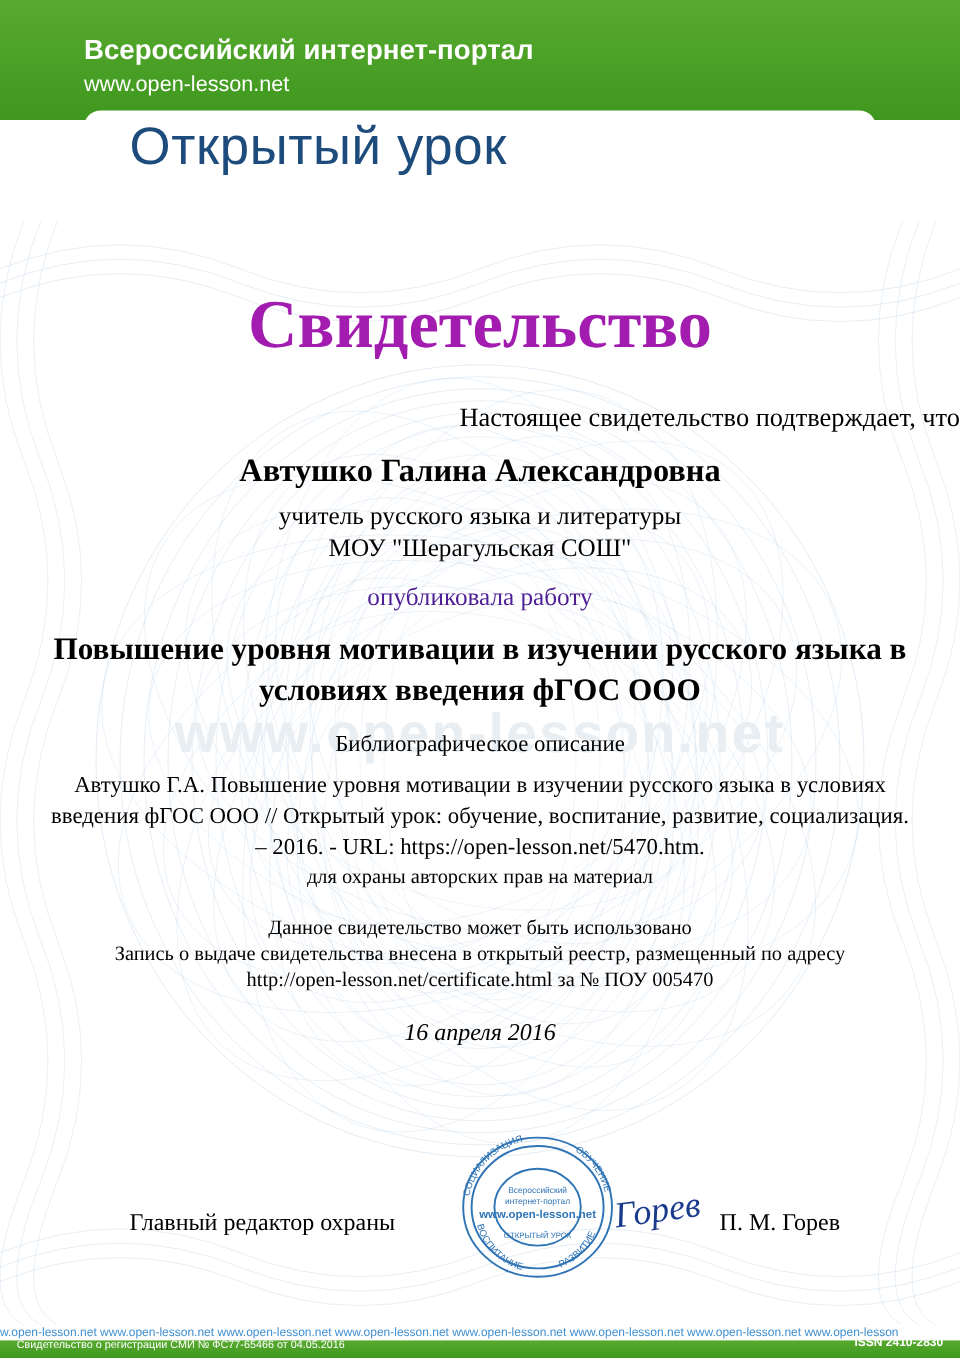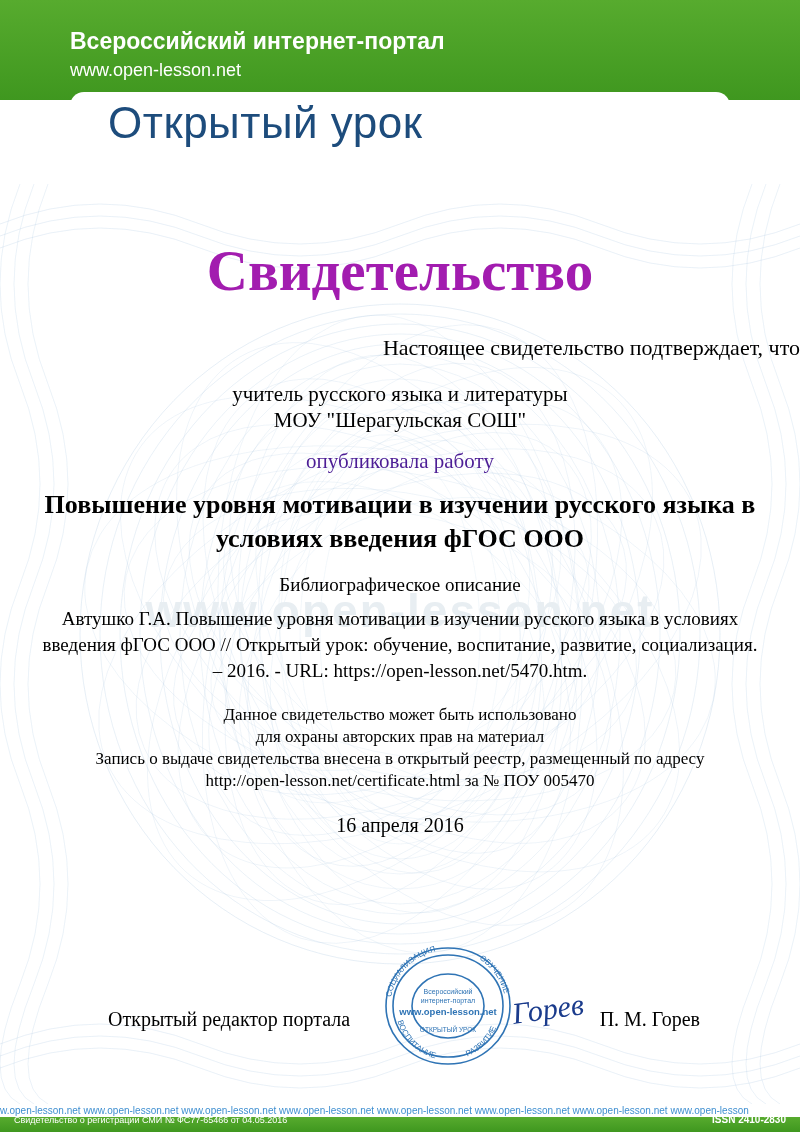--- a/index.html
+++ b/index.html
@@ -135,21 +135,21 @@
     color: #000000;
     text-align: right;
   }
   .person-name {
     margin-top: 16px;
     font-size: 27px;
     font-weight: bold;
     color: #000000;
   }
   .person-role {
-    margin-top: 20px;
+    margin-top: 9px;
     font-size: 21px;
     color: #000000;
     line-height: 26px;
   }
   .published-line {
     margin-top: 16px;
     font-size: 21px;
     color: #4c1d95;
   }
   .work-title {
@@ -175,20 +175,21 @@
   }
   .notice {
     margin-top: 20px;
     font-size: 17px;
     color: #000000;
     line-height: 22px;
   }
   .date-line {
     margin-top: 22px;
     font-size: 20px;
+    font-style: italic;
     color: #000000;
   }
 
   
   .sign-row {
     position: absolute;
     top: 1008px;
     left: 0;
     width: 800px;
     z-index: 6;
@@ -383,28 +384,29 @@
           <path d="M752,0 Q712,100 752,200 T752,400 T752,600 T752,800 T752,920"></path>
         </g>
       </g>
     </svg>
 
     <div class="watermark">www.open-lesson.net</div>
 
     <div class="content">
       <div class="cert-title">Свидетельство</div>
       <div class="confirm-line">Настоящее свидетельство подтверждает, что</div>
+      <div class="person-name">Автушко Галина Александровна</div>
       <div class="person-role">учитель русского языка и литературы</div>
       <div class="person-role" style="margin-top:0">МОУ "Шерагульская СОШ"</div>
       <div class="published-line">опубликовала работу</div>
       <div class="work-title">Повышение уровня мотивации в изучении русского языка в условиях введения фГОС ООО</div>
       <div class="biblio-label">Библиографическое описание</div>
       <div class="biblio-text">Автушко Г.А. Повышение уровня мотивации в изучении русского языка в условиях введения фГОС ООО // Открытый урок: обучение, воспитание, развитие, социализация. – 2016. - URL: https://open-lesson.net/5470.htm.</div>
+      <div class="notice" style="margin-top:0">для охраны авторских прав на материал</div>
       <div class="notice">Данное свидетельство может быть использовано</div>
-      <div class="notice" style="margin-top:0">для охраны авторских прав на материал</div>
       <div class="notice" style="margin-top:0">Запись о выдаче свидетельства внесена в открытый реестр, размещенный по адресу</div>
       <div class="notice" style="margin-top:0">http://open-lesson.net/certificate.html за № ПОУ 005470</div>
       <div class="date-line">16 апреля 2016</div>
     </div>
   </div>
 
   <svg class="stamp" viewBox="0 0 160 130">
     <defs>
       <path id="arcTop" d="M22,70 A58,58 0 0 1 138,70"></path>
       <path id="arcBottom" d="M28,70 A52,52 0 0 0 132,70"></path>
@@ -422,21 +424,21 @@
     </g>
     <g fill="#2f74b5" font-family="Liberation Sans, sans-serif" text-anchor="middle">
       <text x="80" y="56" font-size="7">Всероссийский</text>
       <text x="80" y="65" font-size="7">интернет-портал</text>
       <text x="80" y="77" font-size="9.5" font-weight="bold">www.open-lesson.net</text>
       <text x="80" y="94" font-size="6.5">ОТКРЫТЫЙ УРОК</text>
     </g>
   </svg>
 
   <div class="sign-row">
-    <div class="sign-left">Открытый редактор портала</div>
+    <div class="sign-left">Главный редактор охраны</div>
     <div class="signature-mark">Горев</div>
     <div class="sign-right">П. М. Горев</div>
   </div>
 
   <div class="bottom-pad"></div>
   <div class="url-strip">w.open-lesson.net www.open-lesson.net www.open-lesson.net www.open-lesson.net www.open-lesson.net www.open-lesson.net www.open-lesson.net www.open-lesson</div>
   <div class="footer-band"></div>
   <div class="footer-left">Свидетельство о регистрации СМИ № ФС77-65466 от 04.05.2016</div>
   <div class="footer-right">ISSN 2410-2830</div>
 

